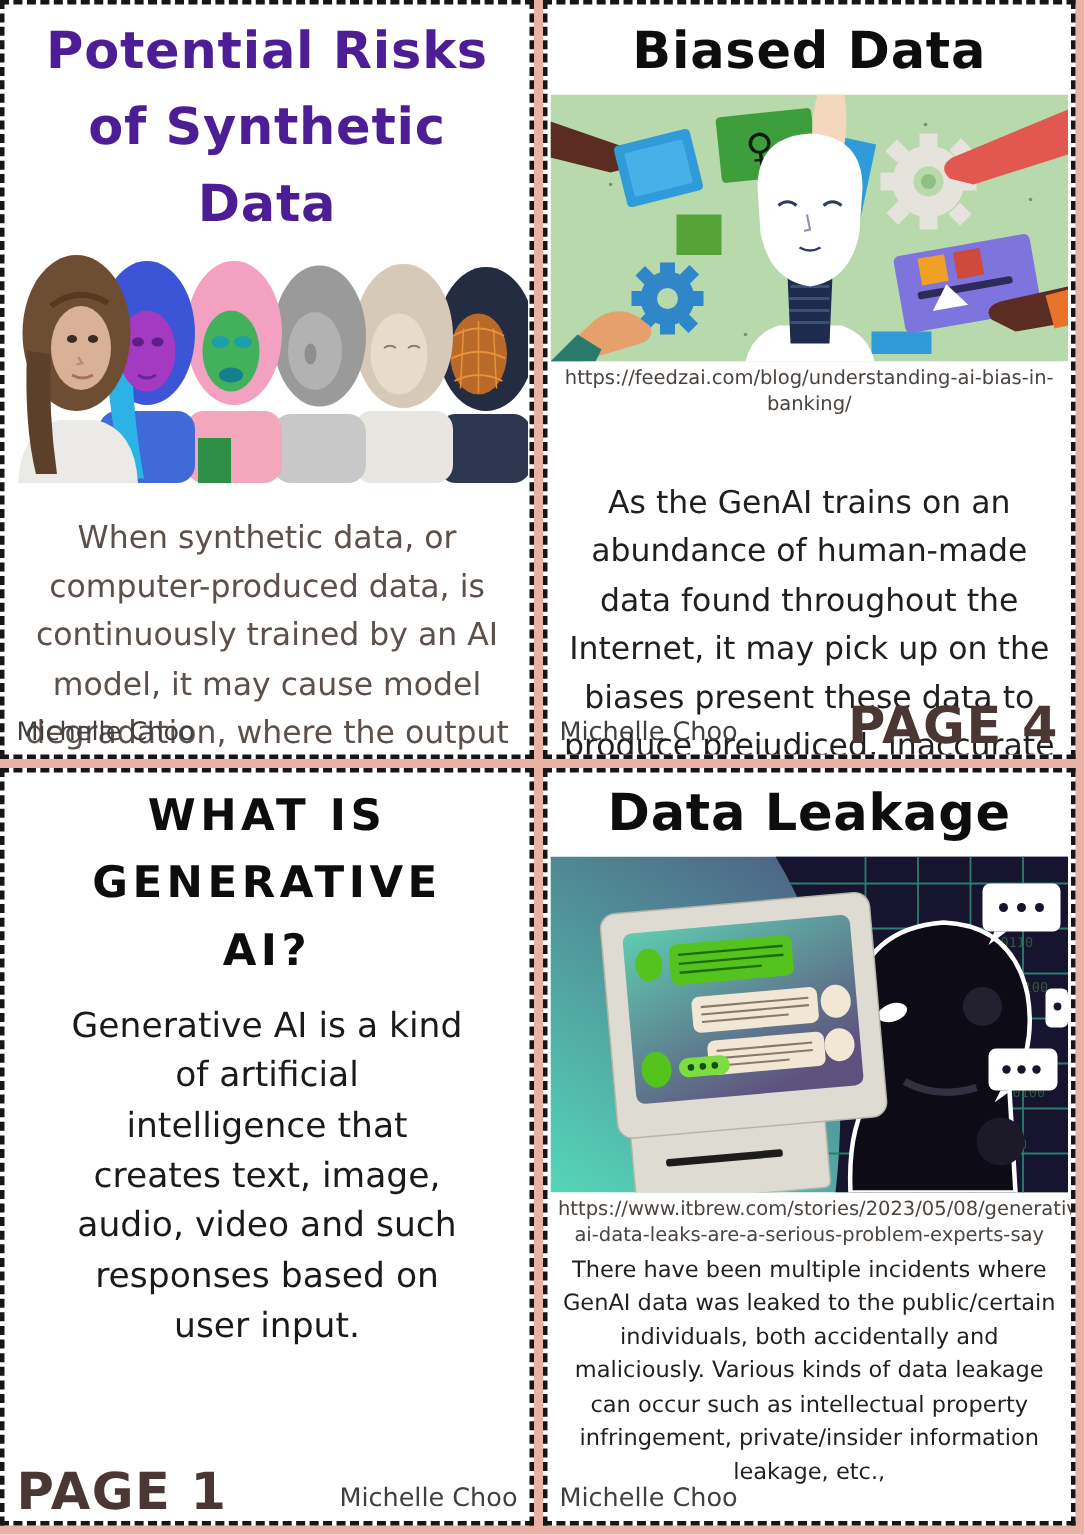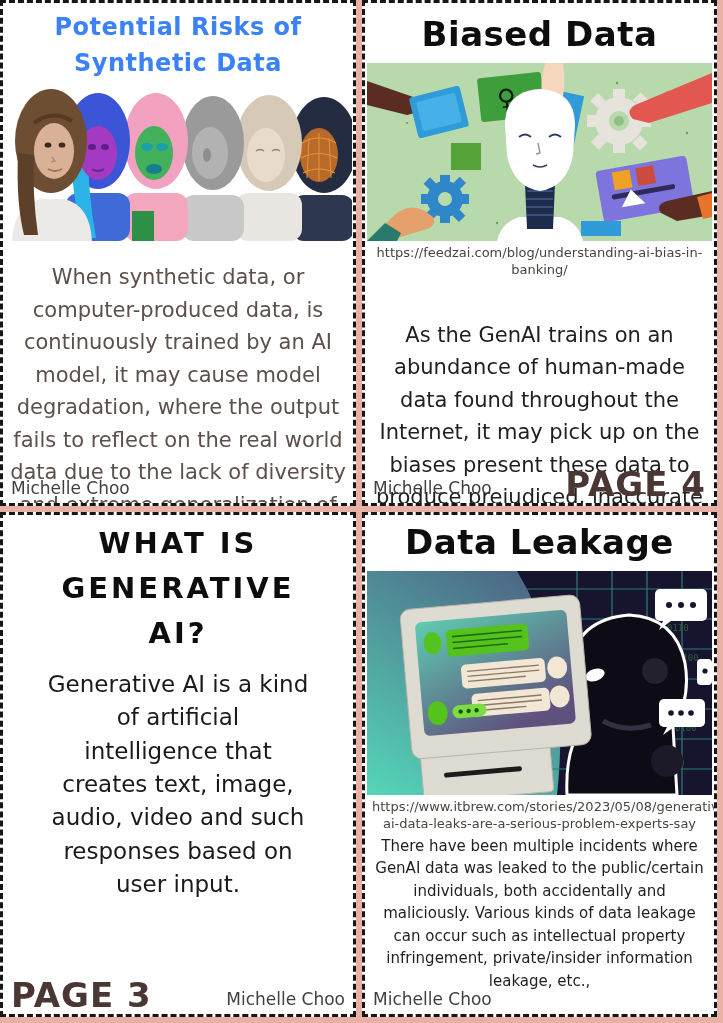--- a/index.html
+++ b/index.html
@@ -18,21 +18,21 @@
     border:3px dashed #161616;
     box-sizing:border-box;
     position:relative;
     overflow:hidden;
     display:flex;flex-direction:column;align-items:center;
   }
   .card-title{
     font-weight:bold;text-align:center;line-height:1.4;
     color:#0d0d0d;letter-spacing:0.5px;margin:6px 4px 2px 4px;
   }
-  .t-brown{color:#3b82f6;font-size:24px;line-height:1.5;}
+  .t-brown{color:#4c1d95;font-size:34px;line-height:1.5;}
   .t-black-lg{font-size:34px;margin-top:8px;}
   .t-caps{font-size:29px;letter-spacing:3px;line-height:1.55;max-width:300px;}
   .illus{display:block;flex:none;}
   .caption{
     font-size:13px;color:#4a4440;width:100%;box-sizing:border-box;
     text-align:center;line-height:1.35;margin-top:3px;
   }
   .caption.right{text-align:right;padding-right:10px;}
   .body-text{
     text-align:center;color:#1f1f1f;font-size:21px;line-height:1.55;
@@ -217,21 +217,21 @@
     <div class="footer">
       <span class="author">Michelle Choo</span>
       <span class="page-label">PAGE 4</span>
     </div>
   </div>
 
   <div class="card">
     <div class="card-title t-caps">WHAT IS GENERATIVE AI?</div>
     <div class="body-text body-big">Generative AI is a kind of artificial intelligence that creates text, image, audio, video and such responses based on user input.</div>
     <div class="footer">
-      <span class="page-label">PAGE 3</span>
+      <span class="page-label">PAGE 1</span>
       <span class="author">Michelle Choo</span>
     </div>
   </div>
 
   <div class="card">
     <div class="card-title t-black-lg" style="margin-top:4px;">Data Leakage</div>
     <svg class="illus" width="345" height="224" viewBox="0 0 345 224" style="margin-top:2px;">
       <defs>
         <linearGradient id="bgGrad" x1="0" y1="1" x2="1" y2="0">
           <stop offset="0" stop-color="#55d6b8"></stop>

